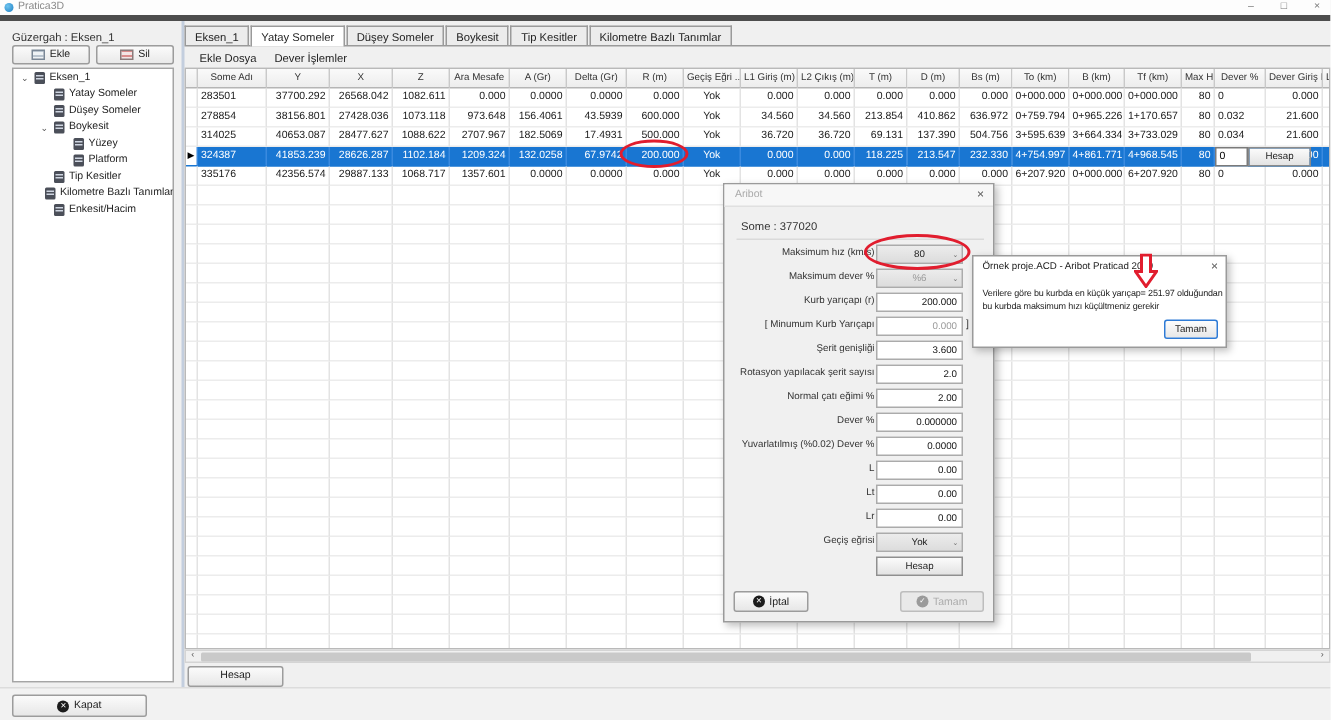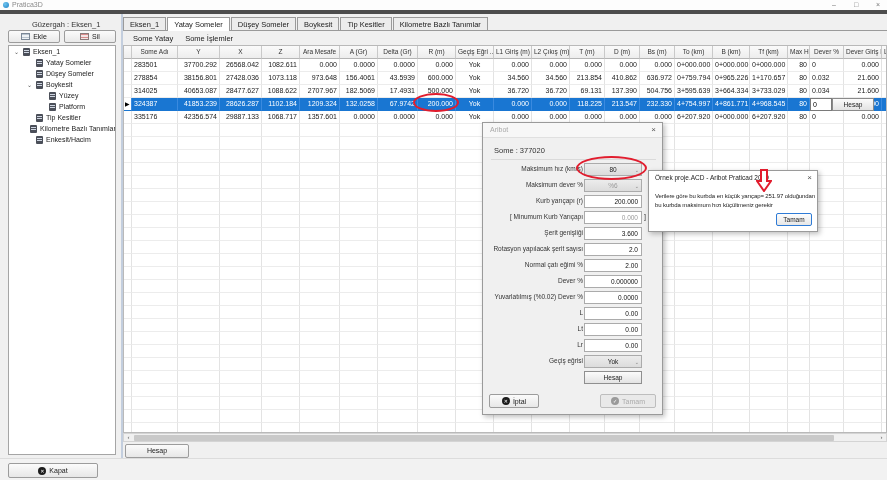--- a/index.html
+++ b/index.html
@@ -11,21 +11,21 @@
   .app-logo { position:absolute; left:3px; top:2px; width:6px; height:6px; border-radius:50%;
               background:radial-gradient(circle at 35% 35%, #6ec4ef, #1d7fc4); }
   .app-title { position:absolute; left:12px; top:1px; font-size:7px; color:#8a8a8a; }
   .win-controls { position:absolute; right:4px; top:0; height:10px; display:flex; gap:12px; }
   .win-btn { font-size:7px; color:#777; line-height:10px; width:10px; text-align:center; cursor:default; }
   .darkbar { position:absolute; left:0; top:10px; width:887px; height:4px; background:#4d4d4d; }
 
   
   .left-panel { position:absolute; left:0; top:14px; width:121px; height:444px; background:#f0f0f0; }
   .splitter { position:absolute; left:121px; top:14px; width:2px; height:444px; background:#c3cede; }
-  .route-label { position:absolute; left:8px; top:6px; font-size:7.5px; color:#333;margin-left:24px; }
+  .route-label { position:absolute; left:8px; top:6px; font-size:7.5px; color:#333; }
   .small-btn { position:absolute; height:13px; background:linear-gradient(#fbfbfb,#e9e9e9);
                border:1px solid #9c9c9c; border-radius:2px; font-size:7px; color:#222;
                display:flex; align-items:center; justify-content:center; gap:3px; }
   .btn-ekle { left:8px; top:16px; width:52px; }
   .btn-sil  { left:64px; top:16px; width:52px; }
   .icon-table { width:9px; height:7px; border:1px solid #7a8796;
      background:repeating-linear-gradient(#b9c4cf 0 1px, #eef2f5 1px 3px); }
   .icon-del { width:9px; height:7px; border:1px solid #8a7a7a;
      background:repeating-linear-gradient(#d98c8c 0 1px, #f3e4e4 1px 3px); }
   .tree-box { position:absolute; left:8px; top:31px; width:108px; height:410px;
@@ -205,22 +205,22 @@
 <div class="main">
   <div class="tabbar">
       <div class="tab">Eksen_1</div>
       <div class="tab active">Yatay Someler</div>
       <div class="tab">Düşey Someler</div>
       <div class="tab">Boykesit</div>
       <div class="tab">Tip Kesitler</div>
       <div class="tab">Kilometre Bazlı Tanımlar</div>
     </div>
   <div class="menubar">
-      <span>Some Yatay</span>
-      <span>Some İşlemler</span>
+      <span>Ekle Dosya</span>
+      <span>Dever İşlemler</span>
     </div>
   <div class="grid">
       <div class="g-row g-head">
         <div class="g-cell ind" style="width: 8px;"></div>
         <div class="g-cell" style="width: 46px;">Some Adı</div>
         <div class="g-cell" style="width: 42px;">Y</div>
         <div class="g-cell" style="width: 42px;">X</div>
         <div class="g-cell" style="width: 38px;">Z</div>
         <div class="g-cell" style="width: 40px;">Ara Mesafe</div>
         <div class="g-cell" style="width: 38px;">A (Gr)</div>

